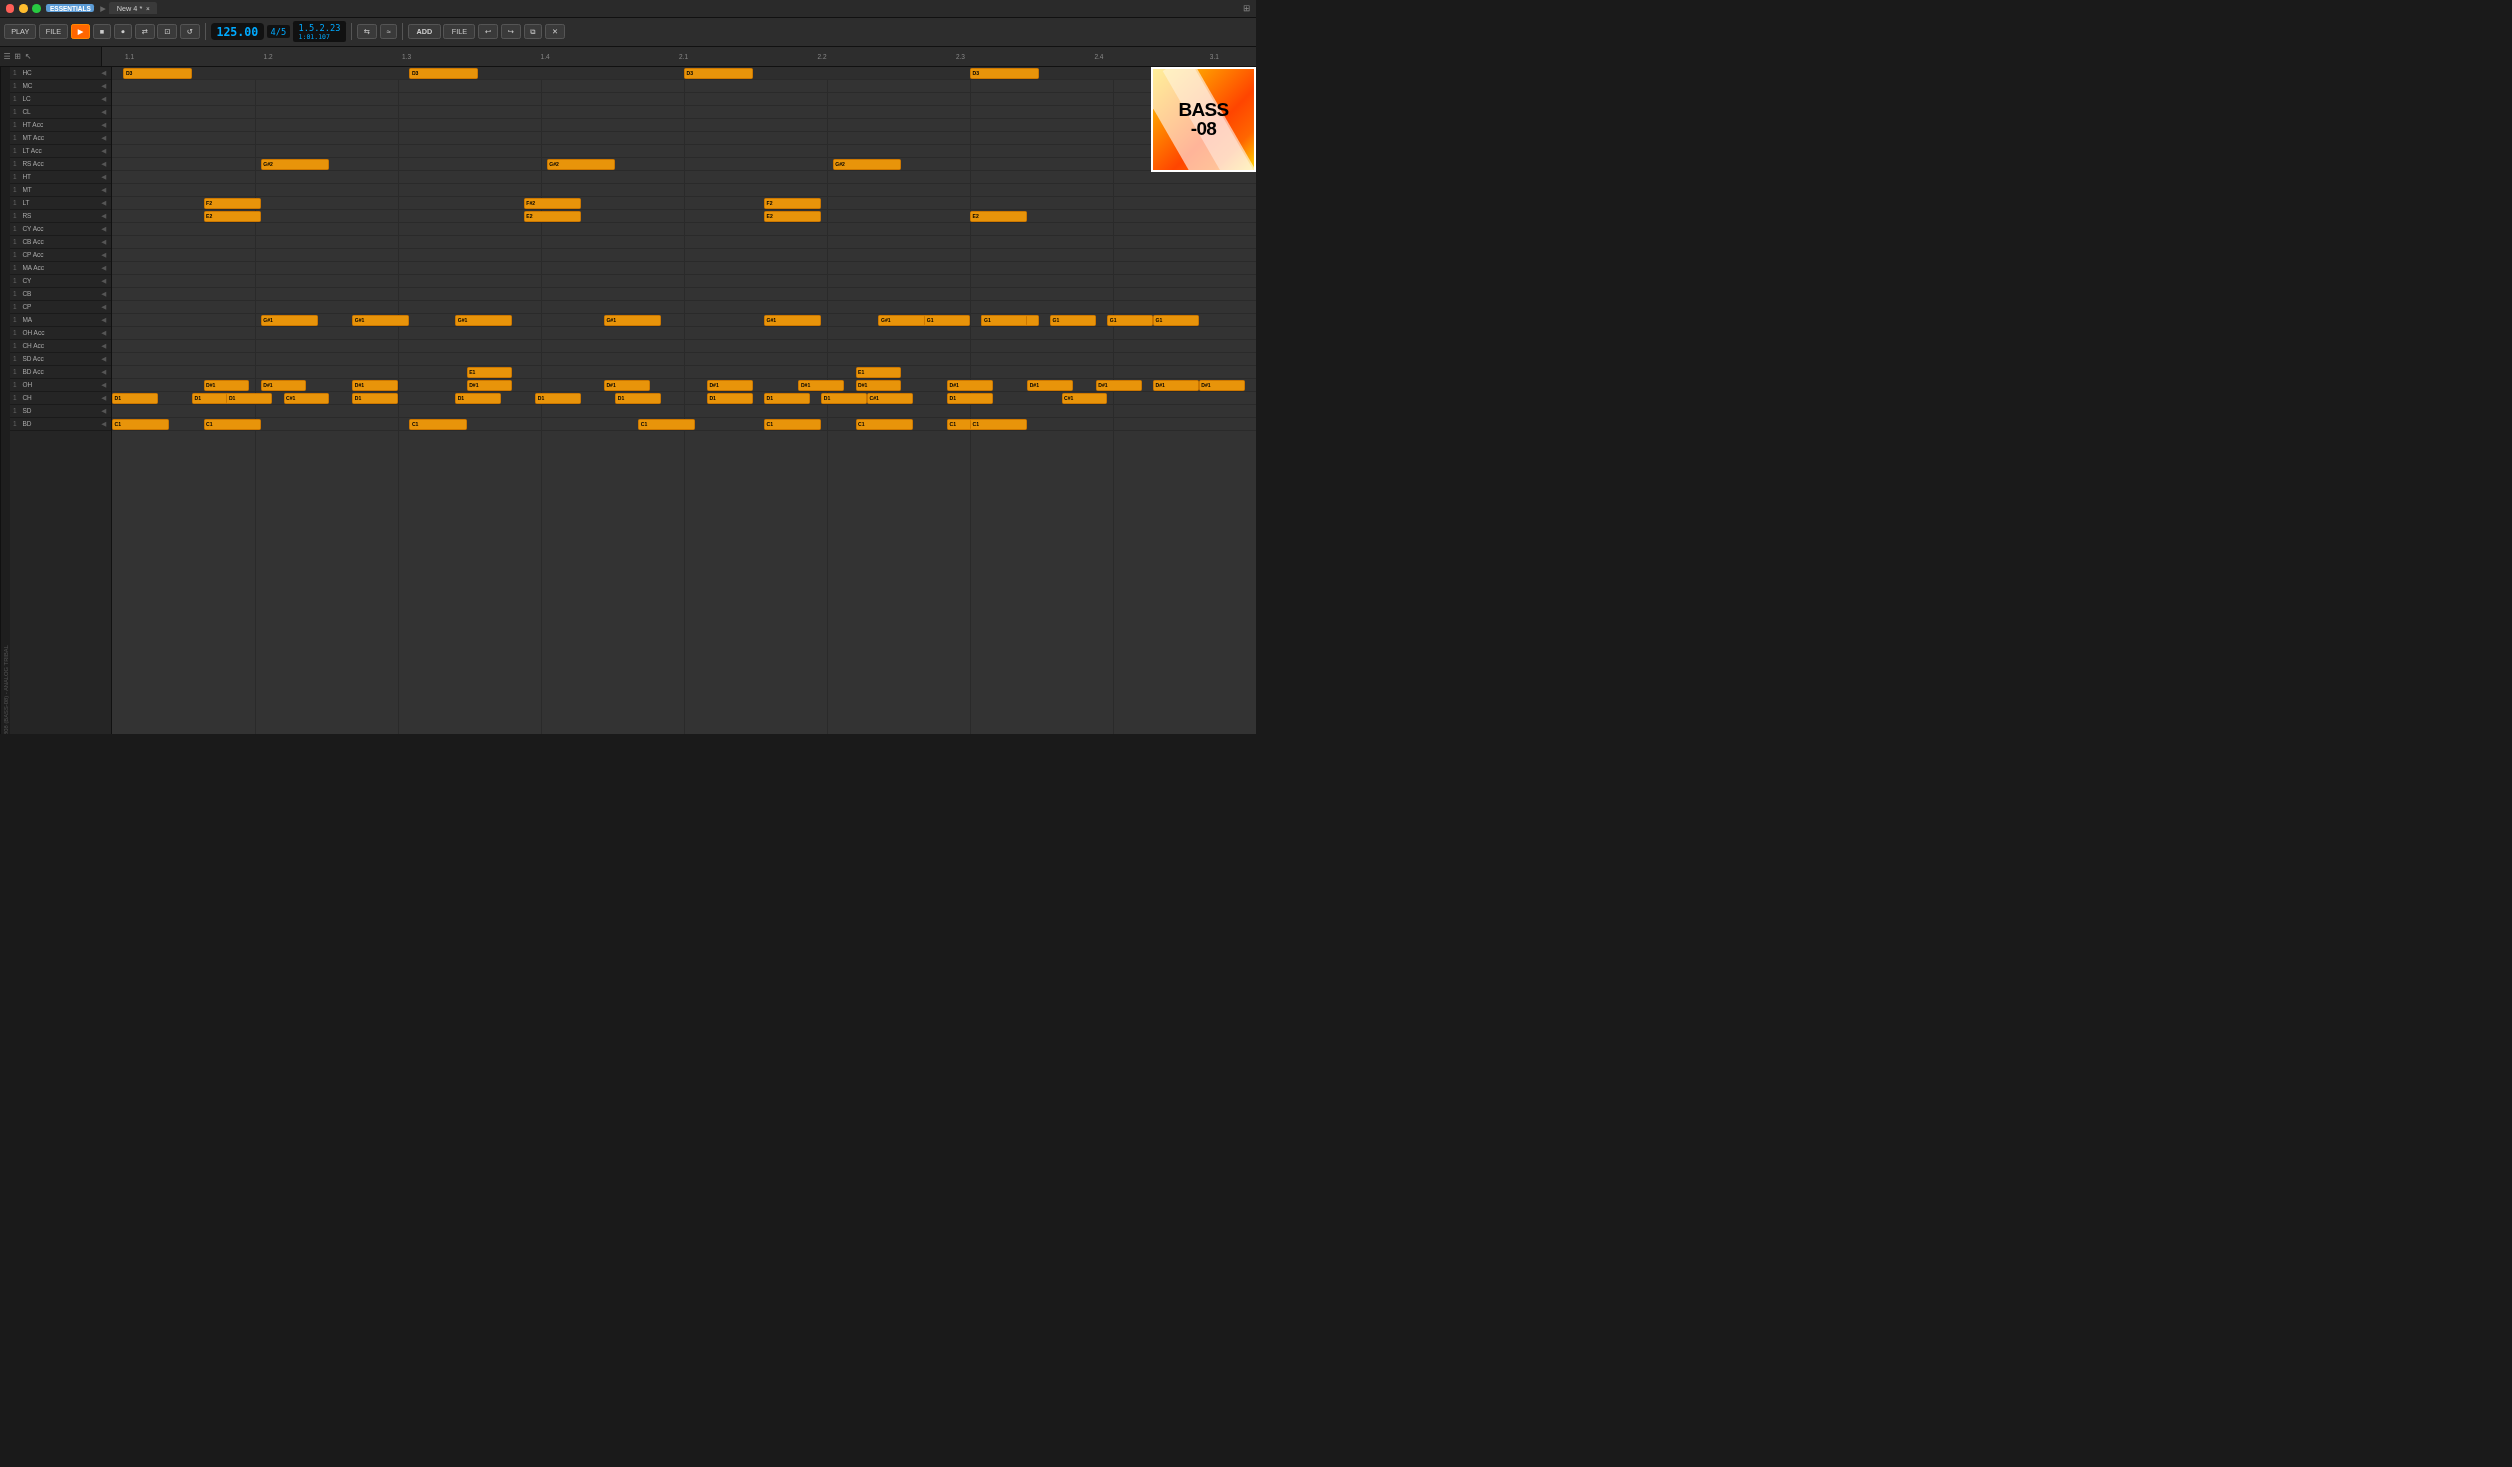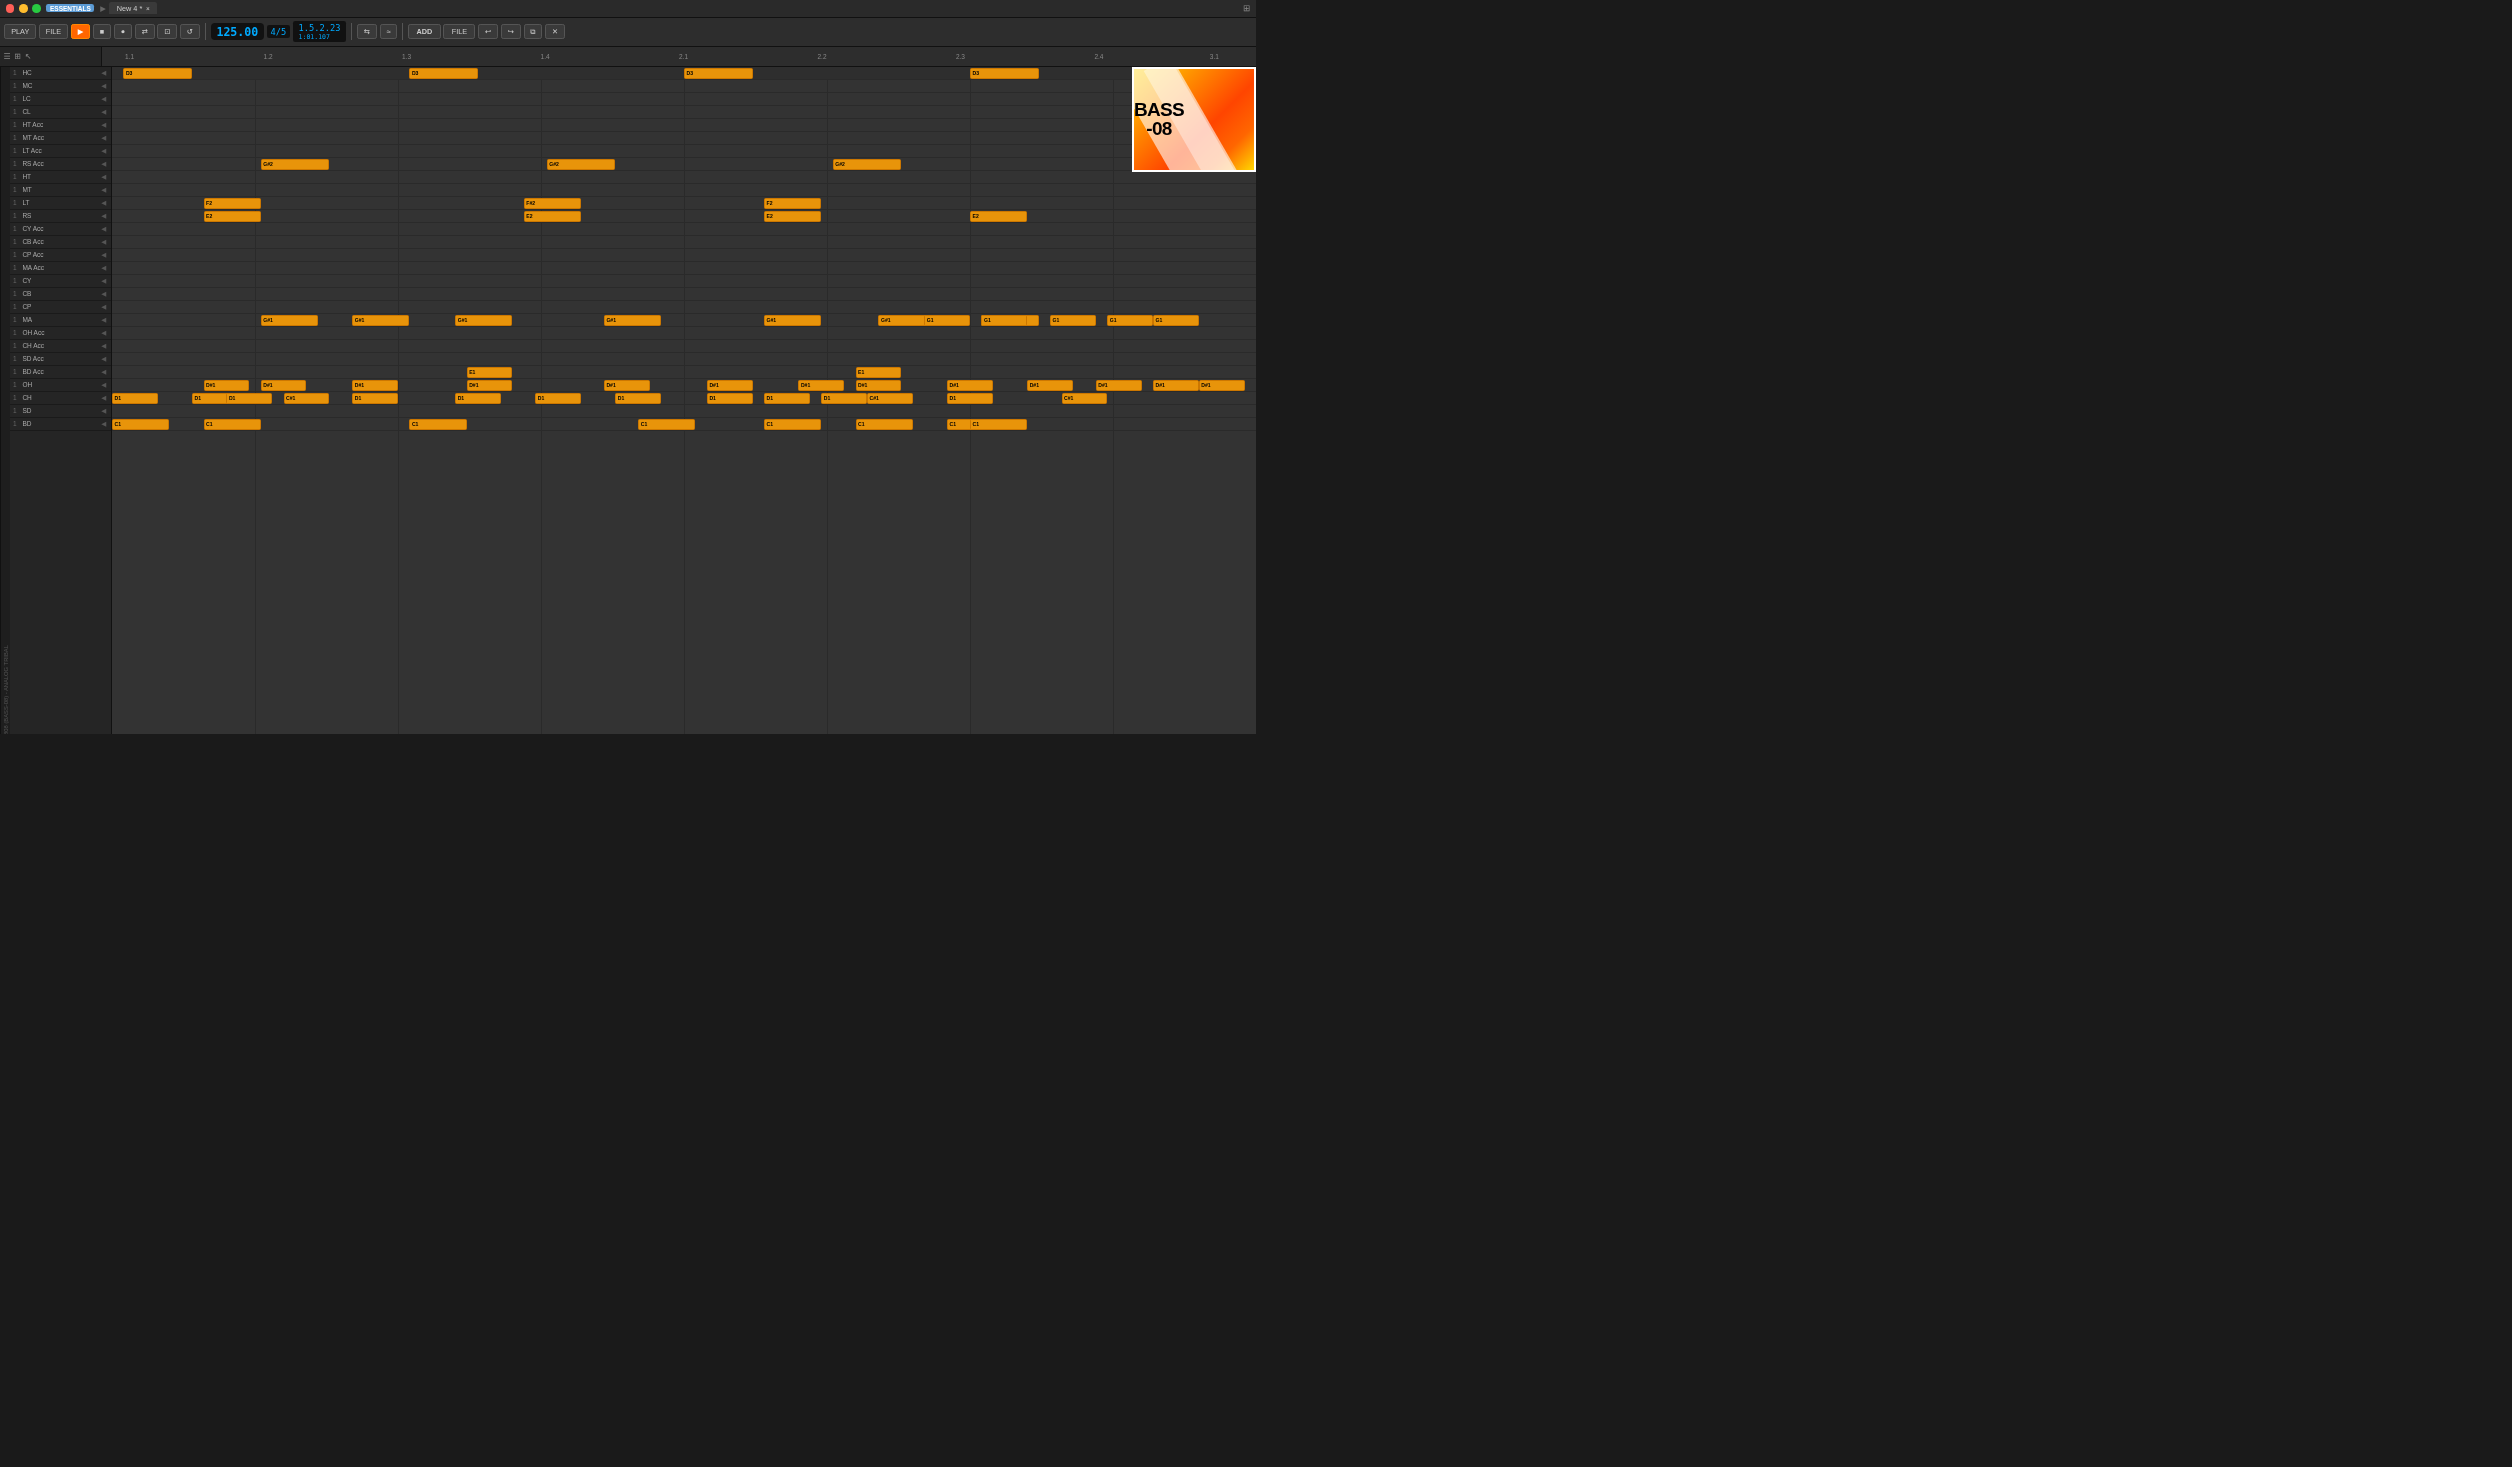--- a/index.html
+++ b/index.html
@@ -217,26 +217,26 @@
       font-weight: bold;
       overflow: hidden;
       white-space: nowrap;
     }
 
     
     .bass08-cover {
       position: absolute;
       right: 0;
       top: 0;
-      width: 124px;
+      width: 105px;
       height: 105px;
       background: linear-gradient(135deg, #ffd700 0%, #ff8c00 30%, #ff4500 60%, #ff6600 80%, #ffd700 100%);
       display: flex;
       align-items: center;
-      justify-content: flex-start;
+      justify-content: center;
       font-size: 20.4px;
       font-weight: 900;
       color: #000;
       letter-spacing: -0.7px;
       border: 2.2px solid #fff;
       overflow: hidden;
     }
     .bass08-cover::before {
       content: '';
       position: absolute;

